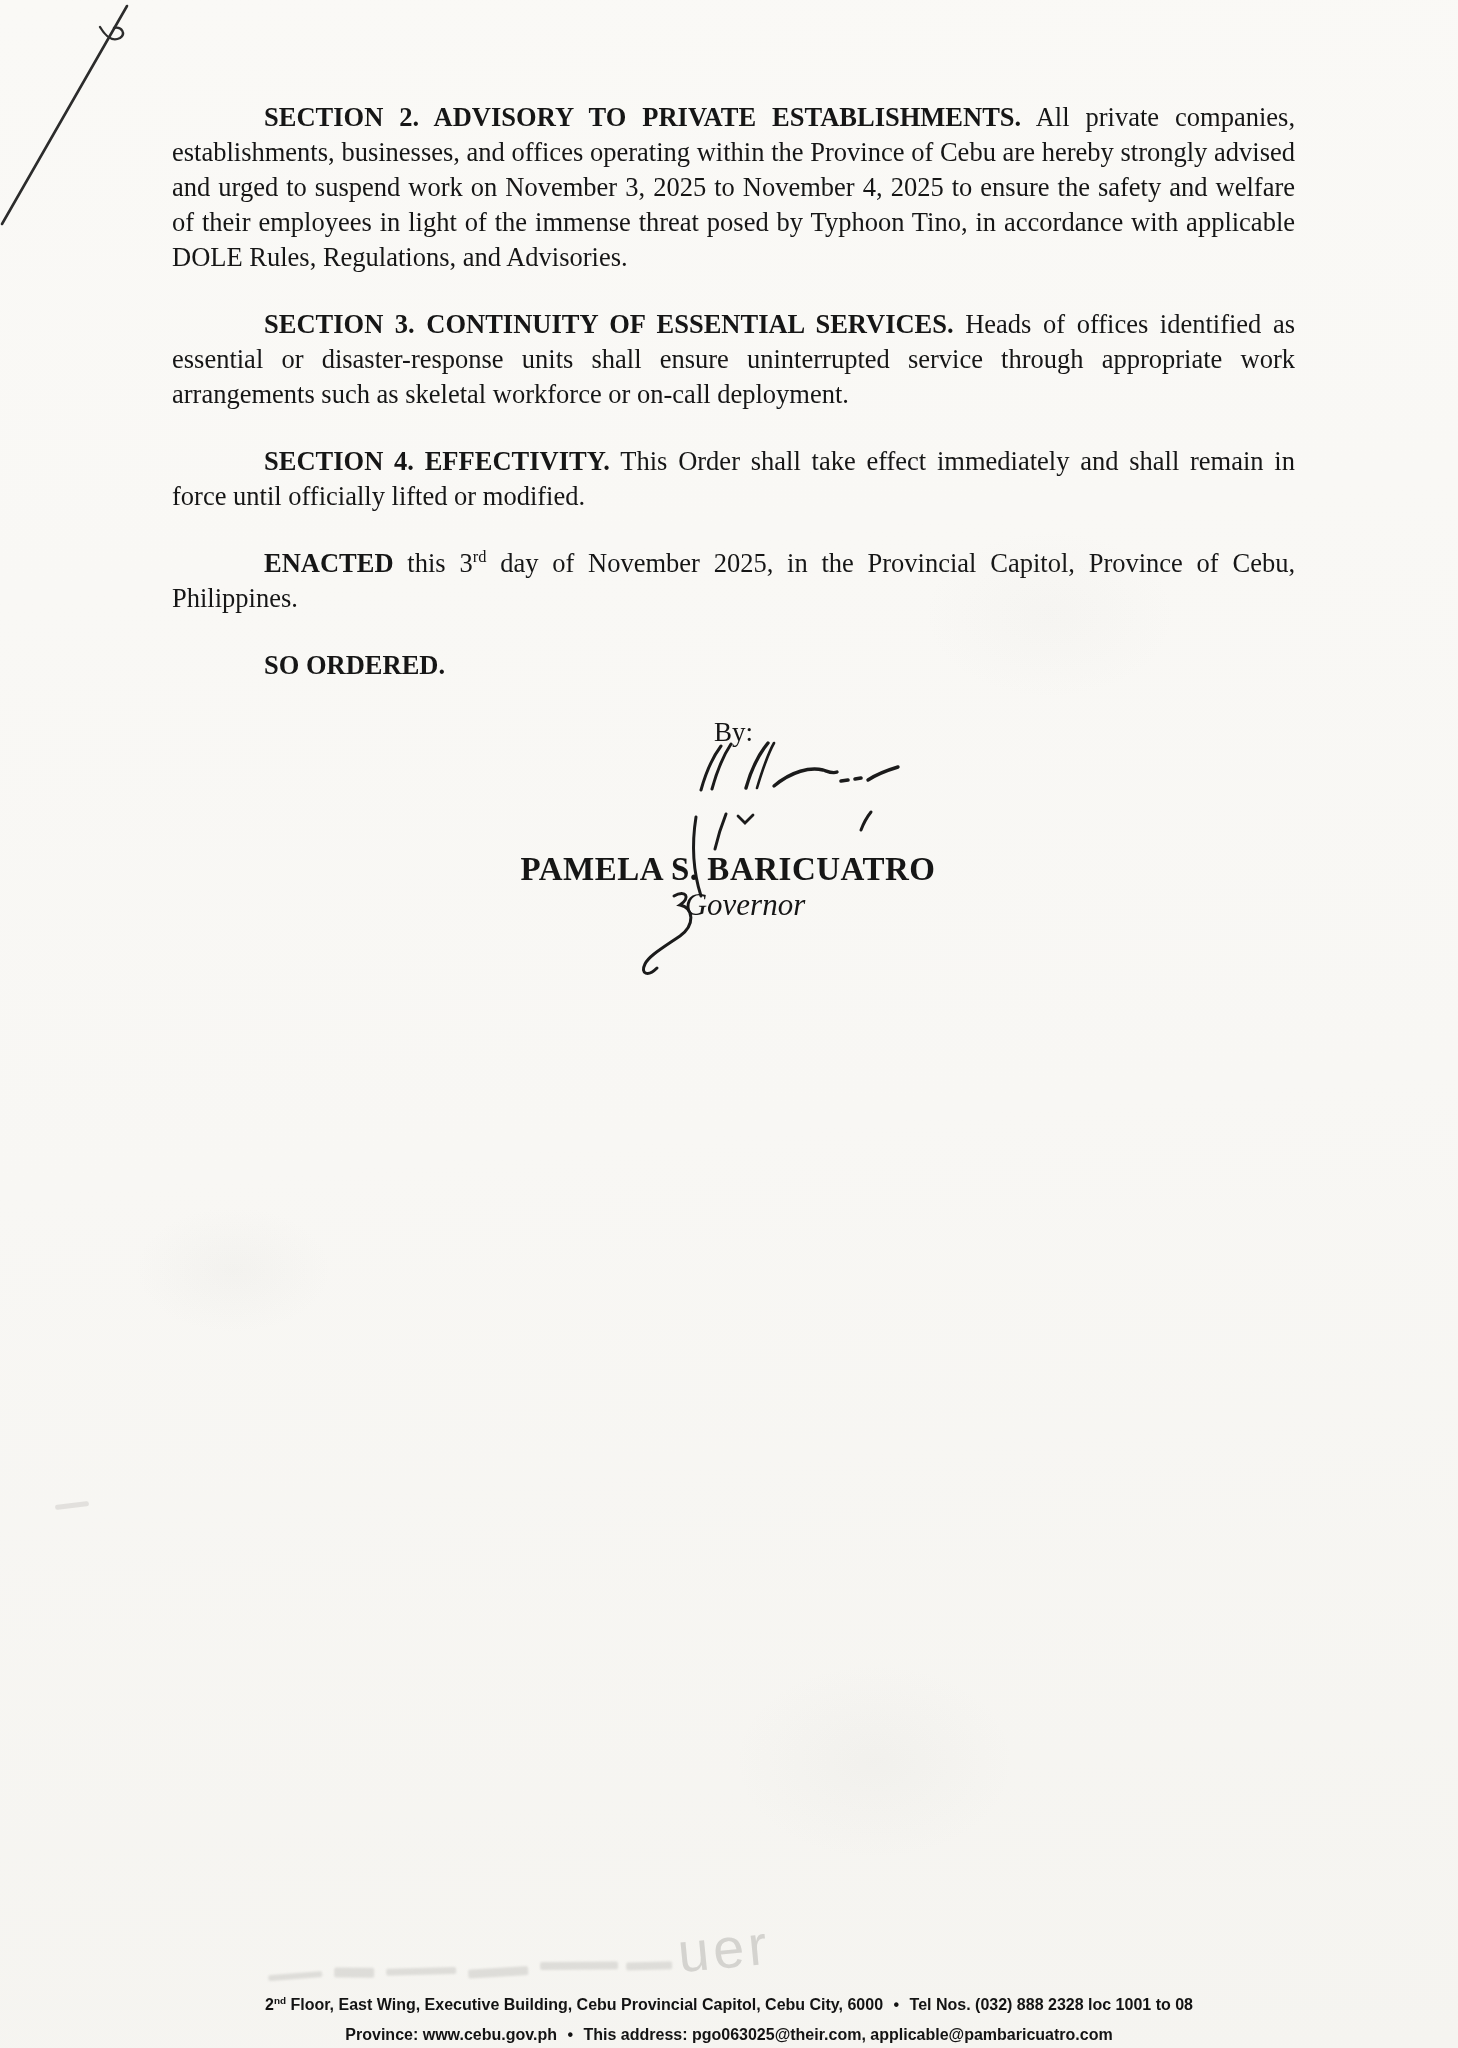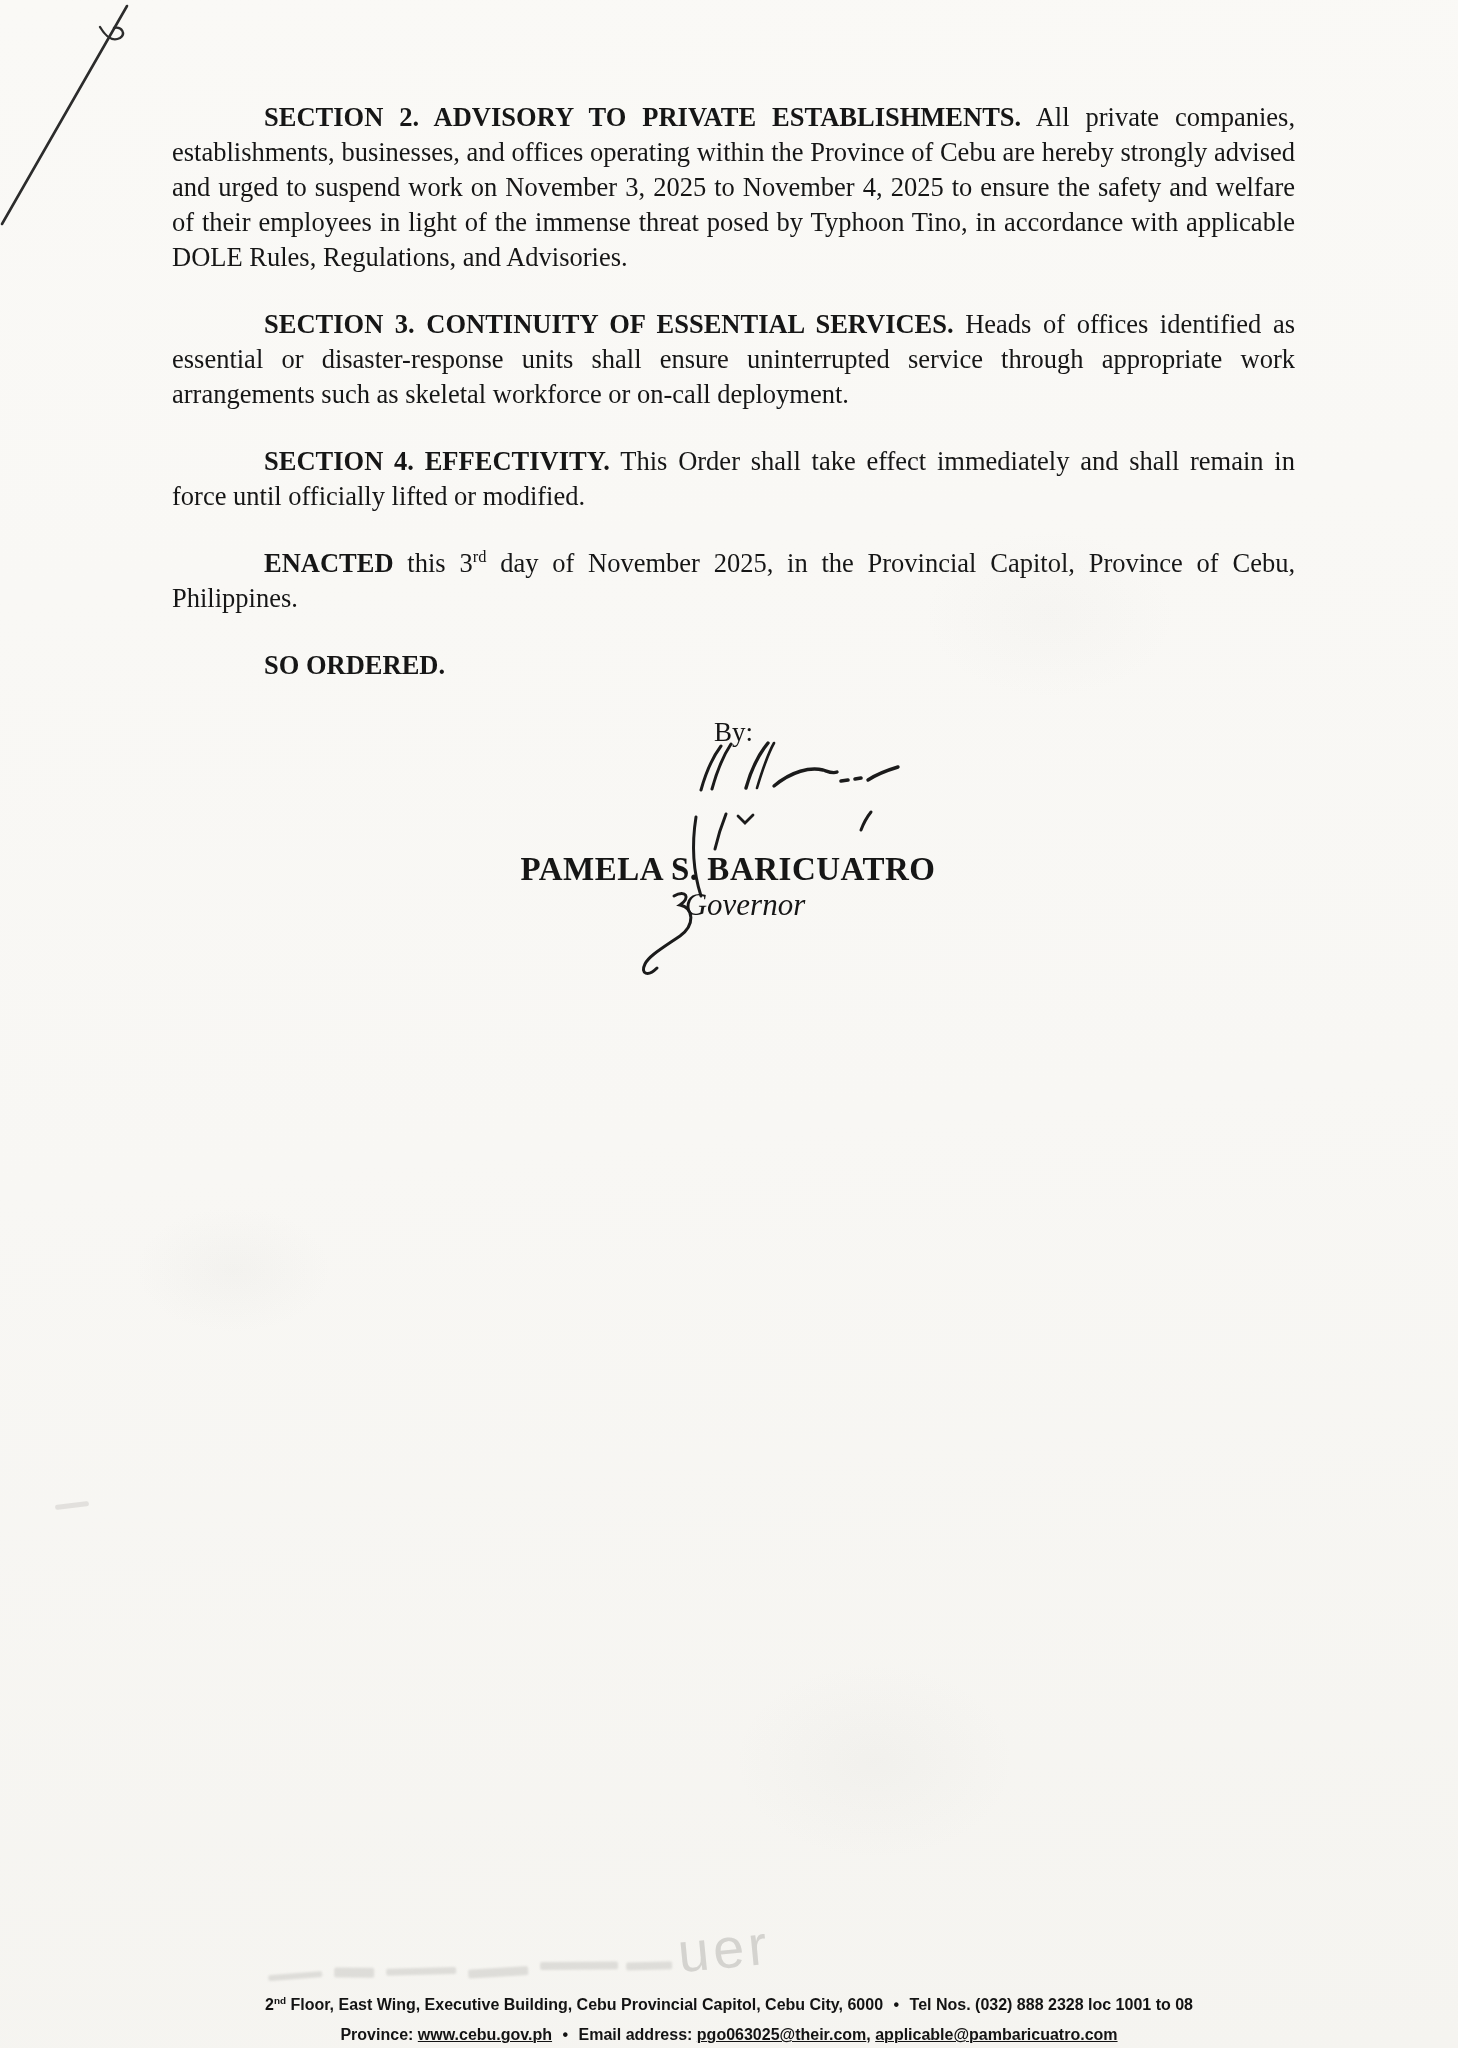--- a/index.html
+++ b/index.html
@@ -33,21 +33,21 @@
   .pen-mark{position:absolute;left:0;top:0;}
   .smudge-dash{position:absolute;left:55px;top:1503px;width:34px;height:5px;
     background:#dcdbd7;border-radius:3px;transform:rotate(-7deg);opacity:.8;}
   
   .footer{
     position:absolute;left:0;top:1966px;width:100%;text-align:center;z-index:2;
     font-family:"Liberation Sans","DejaVu Sans",sans-serif;font-weight:bold;
     font-size:16px;line-height:30px;color:#131313;margin-top:24px;
   }
   .footer .bullet{margin:0 6px;}
-  .footer .u{text-decoration:underline;text-decoration-thickness:1px;}
+  .footer .u{text-decoration-thickness:1px;}
   
   .bleed{position:absolute;left:268px;top:1928px;width:600px;height:70px;z-index:1;
     transform:rotate(-1.5deg);}
   .bleed i{position:absolute;display:block;background:#cbcac6;opacity:.55;
     filter:blur(1.2px);border-radius:2px;}
   .bleed .s1{left:0;  top:38px;width:54px;height:6px;transform:rotate(-3deg);}
   .bleed .s2{left:66px;top:34px;width:40px;height:10px;transform:rotate(2deg);}
   .bleed .s3{left:118px;top:36px;width:70px;height:7px;}
   .bleed .s4{left:200px;top:38px;width:60px;height:9px;transform:rotate(-2deg);}
   .bleed .s5{left:272px;top:34px;width:78px;height:8px;transform:rotate(1deg);}
@@ -107,16 +107,16 @@
       <i class="s2"></i>
       <i class="s3"></i>
       <i class="s4"></i>
       <i class="s5"></i>
       <i class="s6"></i>
     <span class="bleed-text">uer</span>
   </div>
 
   <div class="footer">
     <div><span>2</span><sup>nd</sup><span> Floor, East Wing, Executive Building, Cebu Provincial Capitol, Cebu City, 6000</span> <span class="bullet">•</span> <span>Tel Nos. (032) 888 2328 loc 1001 to 08</span></div>
-    <div><span>Province:</span> <span class="u">www.cebu.gov.ph</span> <span class="bullet">•</span> <span>Email address:</span> <span class="u">pgo063025@their.com</span><span>,</span> <span class="u">applicable@pambaricuatro.com</span></div>
+    <div><span>Province:</span> <span class="u">www.cebu.gov.ph</span> <span class="bullet">•</span> <span>This address:</span> <span class="u">pgo063025@their.com</span><span>,</span> <span class="u">applicable@pambaricuatro.com</span></div>
   </div>
 
 </div>
 
 </body></html>

